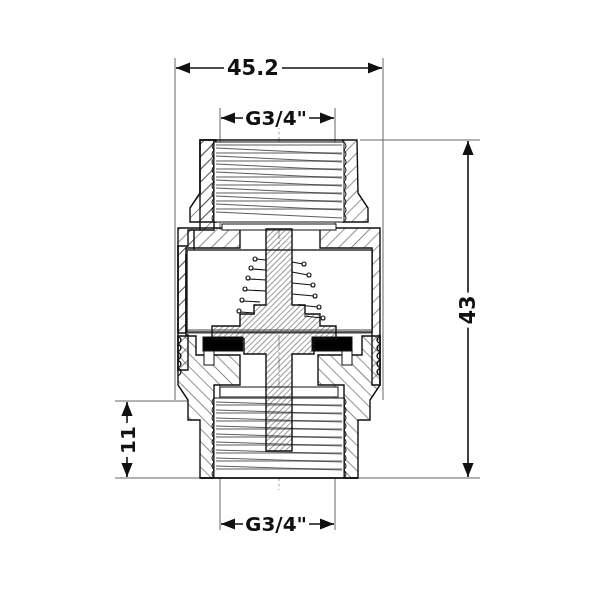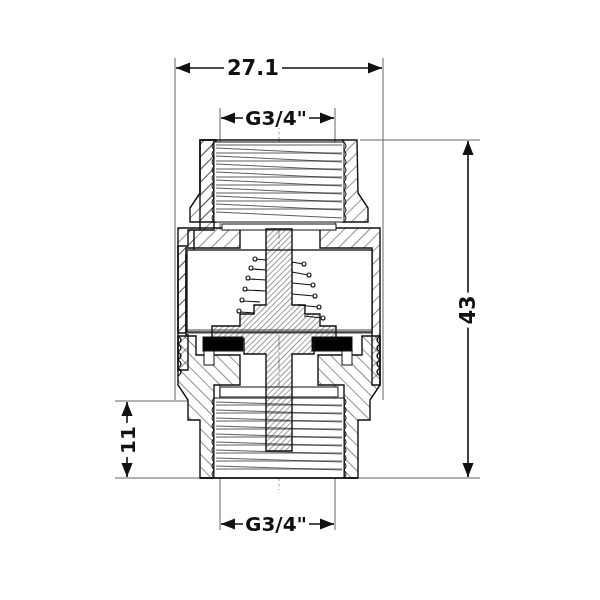--- a/index.html
+++ b/index.html
@@ -171,17 +171,17 @@
     <rect x="312" y="337" width="40" height="14" fill="#000"></rect>
     <rect x="204" y="351" width="10" height="14" fill="#fff"></rect>
     <rect x="342" y="351" width="10" height="14" fill="#fff"></rect>
   </g>
 
   <g stroke="#111" stroke-width="1.4">
     <path d="M266,229 L292,229 L292,305 L305,305 L305,314 L320,314 L320,326 L336,326 L336,339 L314,339 L314,354 L292,354 L292,451 L266,451 L266,354 L244,354 L244,339 L212,339 L212,326 L240,326 L240,314 L254,314 L254,305 L266,305 Z" fill="url(#hatchC)"></path>
   </g>
 </svg>
 
-<div class="dimtext" id="dim-width">27.1</div>
+<div class="dimtext" id="dim-width">45.2</div>
 <div class="dimtext" id="dim-thread-top">G3/4"</div>
 <div class="dimtext" id="dim-thread-bottom">G3/4"</div>
 <div class="dimtext" id="dim-height">43</div>
 <div class="dimtext" id="dim-thread-len">11</div>
 
 </body></html>

